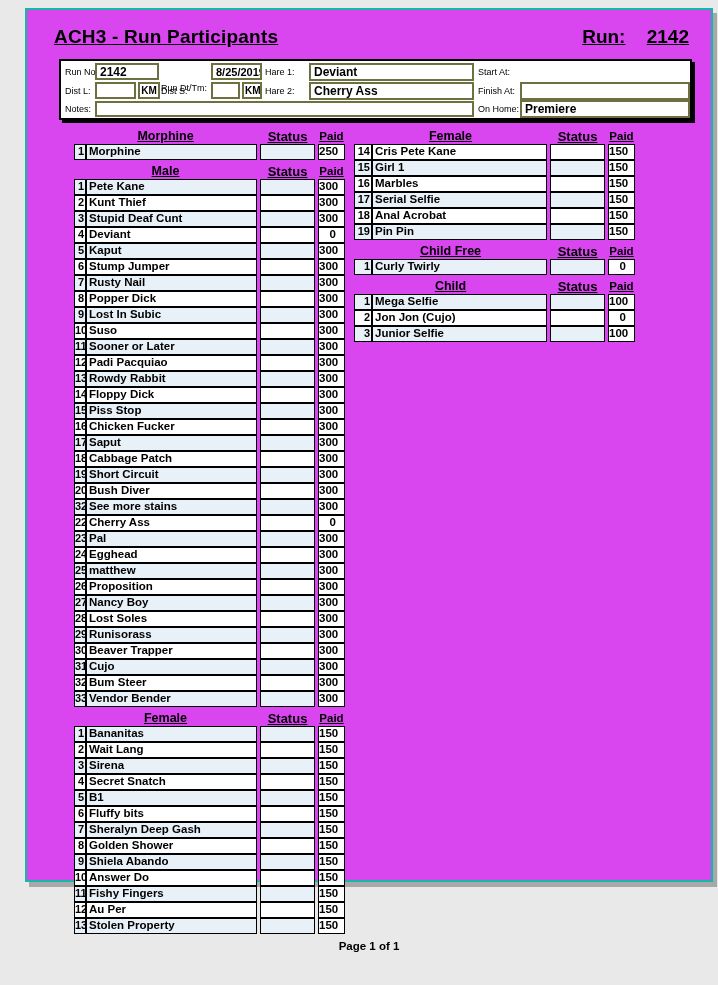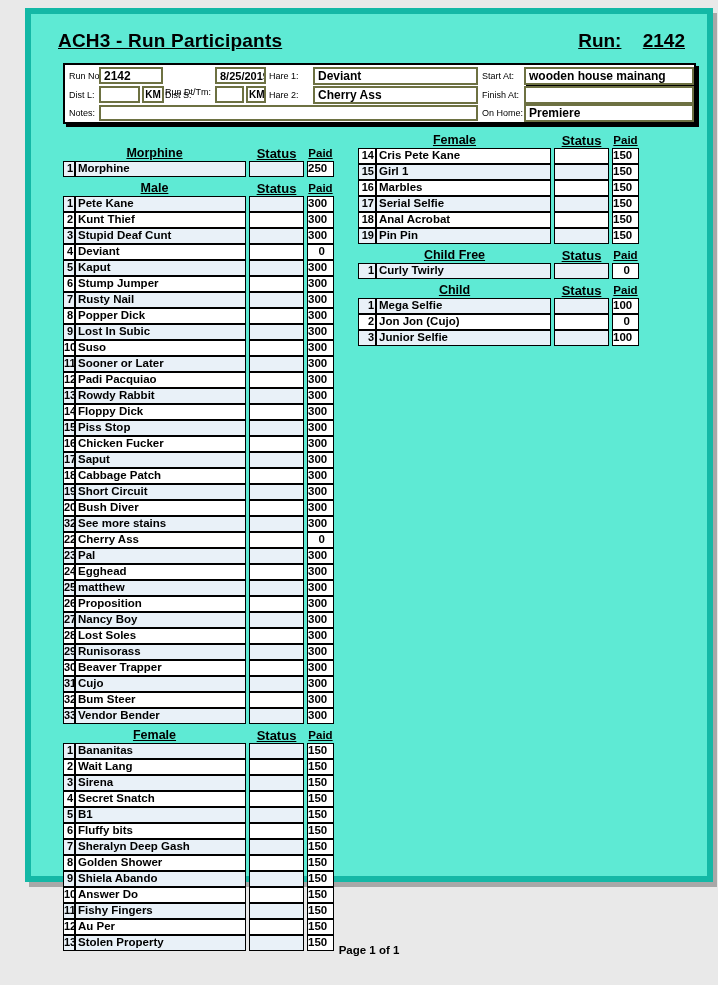--- a/index.html
+++ b/index.html
@@ -7,21 +7,21 @@
     --fieldborder:#6d7142;
     --canvas:#e9e9e9;
   }
   html,body{margin:0;padding:0;}
   body{
     width:718px;height:985px;background:var(--canvas);
     font-family:"Liberation Sans", sans-serif;color:#000;position:relative;overflow:hidden;
   }
   .page{
     position:absolute;left:25px;top:8px;width:688px;height:874px;
-    background:#5eead4;border:6px solid #14b8a6;box-sizing:border-box;
+    background:#d946ef;border:2px solid #14b8a6;box-sizing:border-box;
     box-shadow:4px 5px 0 #a8a8a8;
   }
   
   .doc-title{
     position:absolute;left:27px;top:16px;
     font-size:19px;font-weight:bold;text-decoration:underline;letter-spacing:0.2px;
   }
   .run-box{
     position:absolute;right:22px;top:16px;font-size:19px;font-weight:bold;
   }
@@ -37,21 +37,21 @@
   .fld{
     position:absolute;border:2px solid var(--fieldborder);background:#fff;
     box-sizing:border-box;font-weight:bold;font-size:12px;line-height:14px;
     padding:0 3px;white-space:nowrap;overflow:hidden;
   }
   .fld.shadowed{box-shadow:2px 2px 0 #000;}
   .fld.km{font-size:10px;text-align:center;padding:0 1px;line-height:13px;}
   .fld.date{font-size:11px;}
   
   .col{position:absolute;top:118px;}
-  .col-left{left:32px;width:271px;margin-top:13px;}
+  .col-left{left:47px;width:271px;}
   .col-right{left:327px;width:281px;}
   .section{margin-top:3px;}
   .section:first-child{margin-top:0;}
   .sec-head{display:flex;height:16px;align-items:flex-end;font-weight:bold;}
   .sh-name{text-align:center;font-size:12.5px;text-decoration:underline;line-height:15px;}
   .col-left .sh-name{width:183px;}
   .col-right .sh-name{width:193px;}
   .sh-gap{width:3px;}
   .sh-status{width:55px;text-align:center;font-size:13px;text-decoration:underline;line-height:15px;}
   .sh-paid{width:27px;text-align:center;font-size:11.5px;text-decoration:underline;line-height:15px;}
@@ -91,21 +91,20 @@
 
   <div class="form-box">
 
     <span class="lbl" style="left:4px;top:6px">Run No:</span>
     <div class="fld" style="left:34px;top:2px;width:64px;height:17px">2142</div>
     <span class="lbl" style="left:100px;top:22px">Run Dt/Tm:</span>
     <div class="fld date" style="left:150px;top:2px;width:51px;height:17px">8/25/2019</div>
     <span class="lbl" style="left:204px;top:6px">Hare 1:</span>
     <div class="fld" style="left:248px;top:2px;width:165px;height:18px">Deviant</div>
     <span class="lbl" style="left:417px;top:6px">Start At:</span>
-    <div class="fld shadowed" style="left:459px;top:2px;width:170px;height:18px">wooden house mainang</div>
 
     <span class="lbl" style="left:4px;top:25px">Dist L:</span>
     <div class="fld" style="left:34px;top:21px;width:41px;height:17px"></div>
     <div class="fld km" style="left:77px;top:21px;width:22px;height:17px">KM</div>
     <span class="lbl" style="left:100px;top:25px">Dist S:</span>
     <div class="fld" style="left:150px;top:21px;width:29px;height:17px"></div>
     <div class="fld km" style="left:181px;top:21px;width:20px;height:17px">KM</div>
     <span class="lbl" style="left:204px;top:25px">Hare 2:</span>
     <div class="fld" style="left:248px;top:21px;width:165px;height:18px">Cherry Ass</div>
     <span class="lbl" style="left:417px;top:25px">Finish At:</span>

